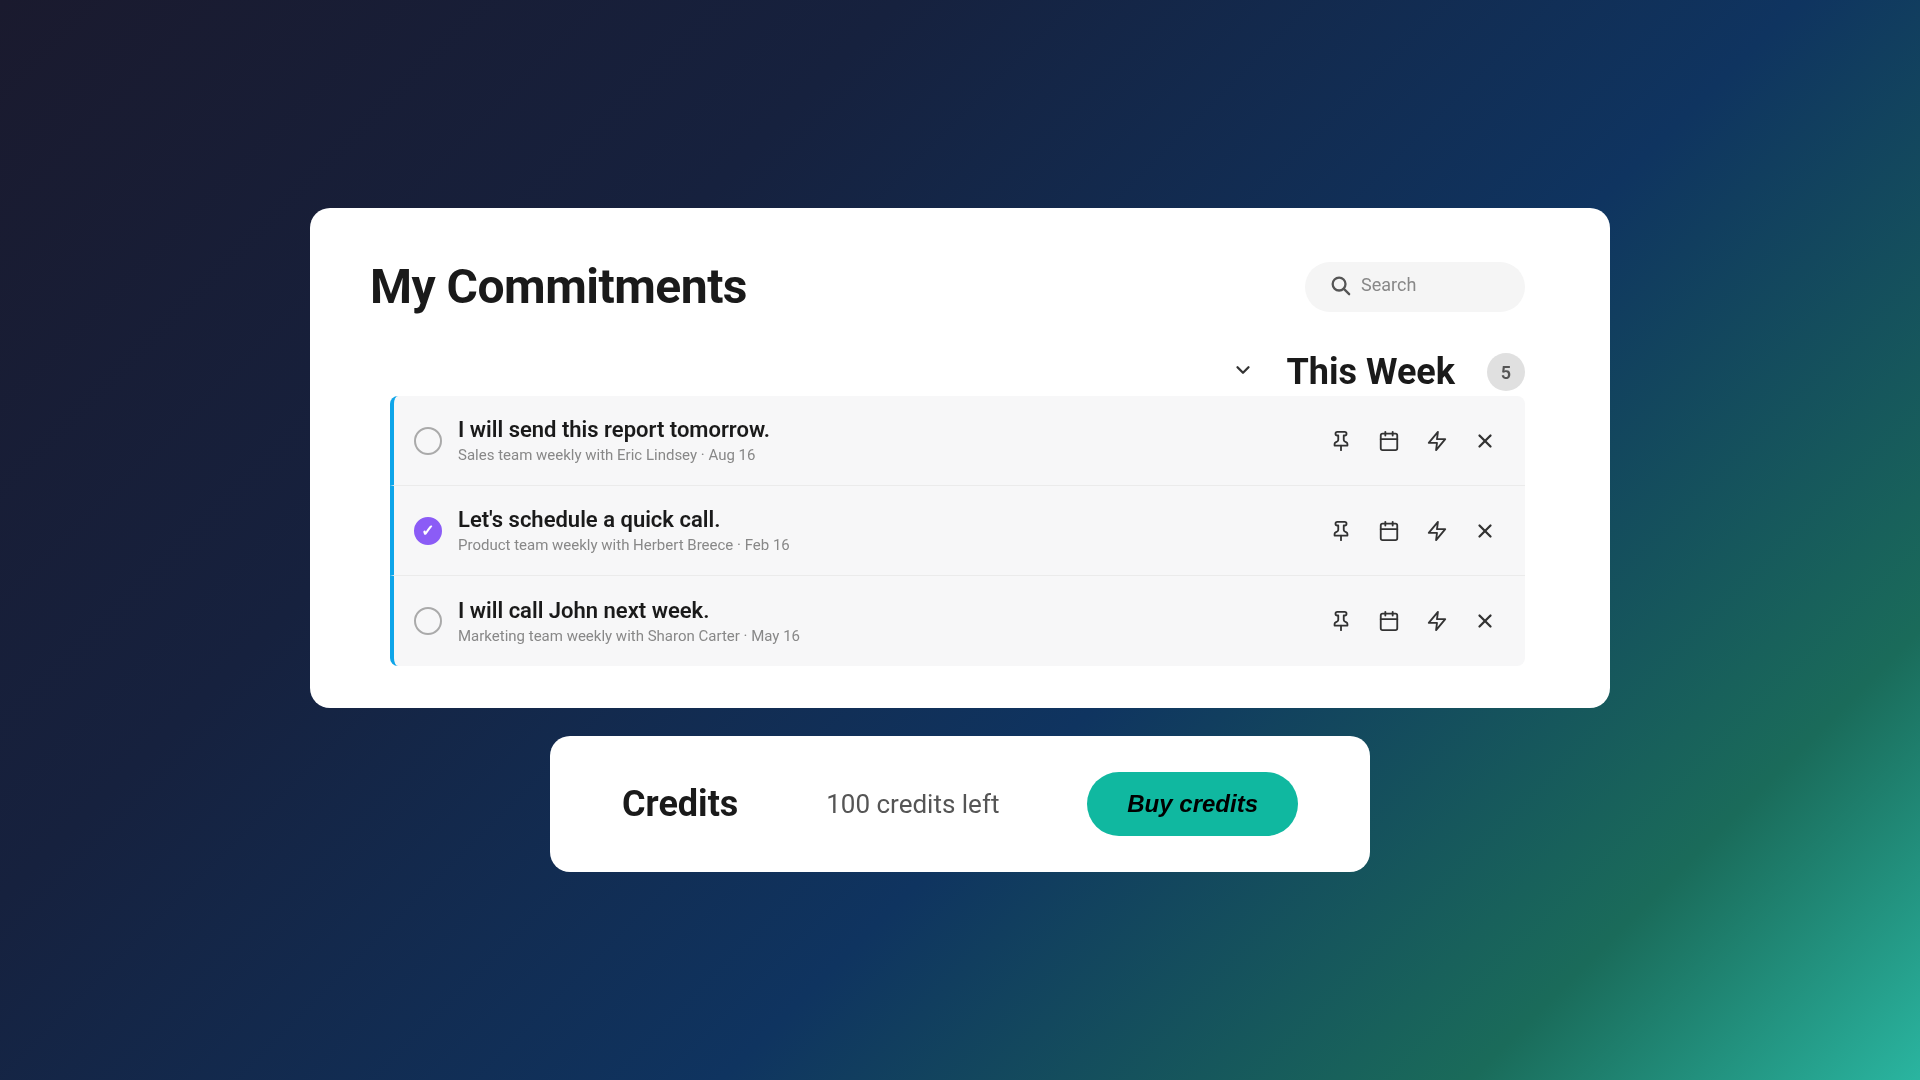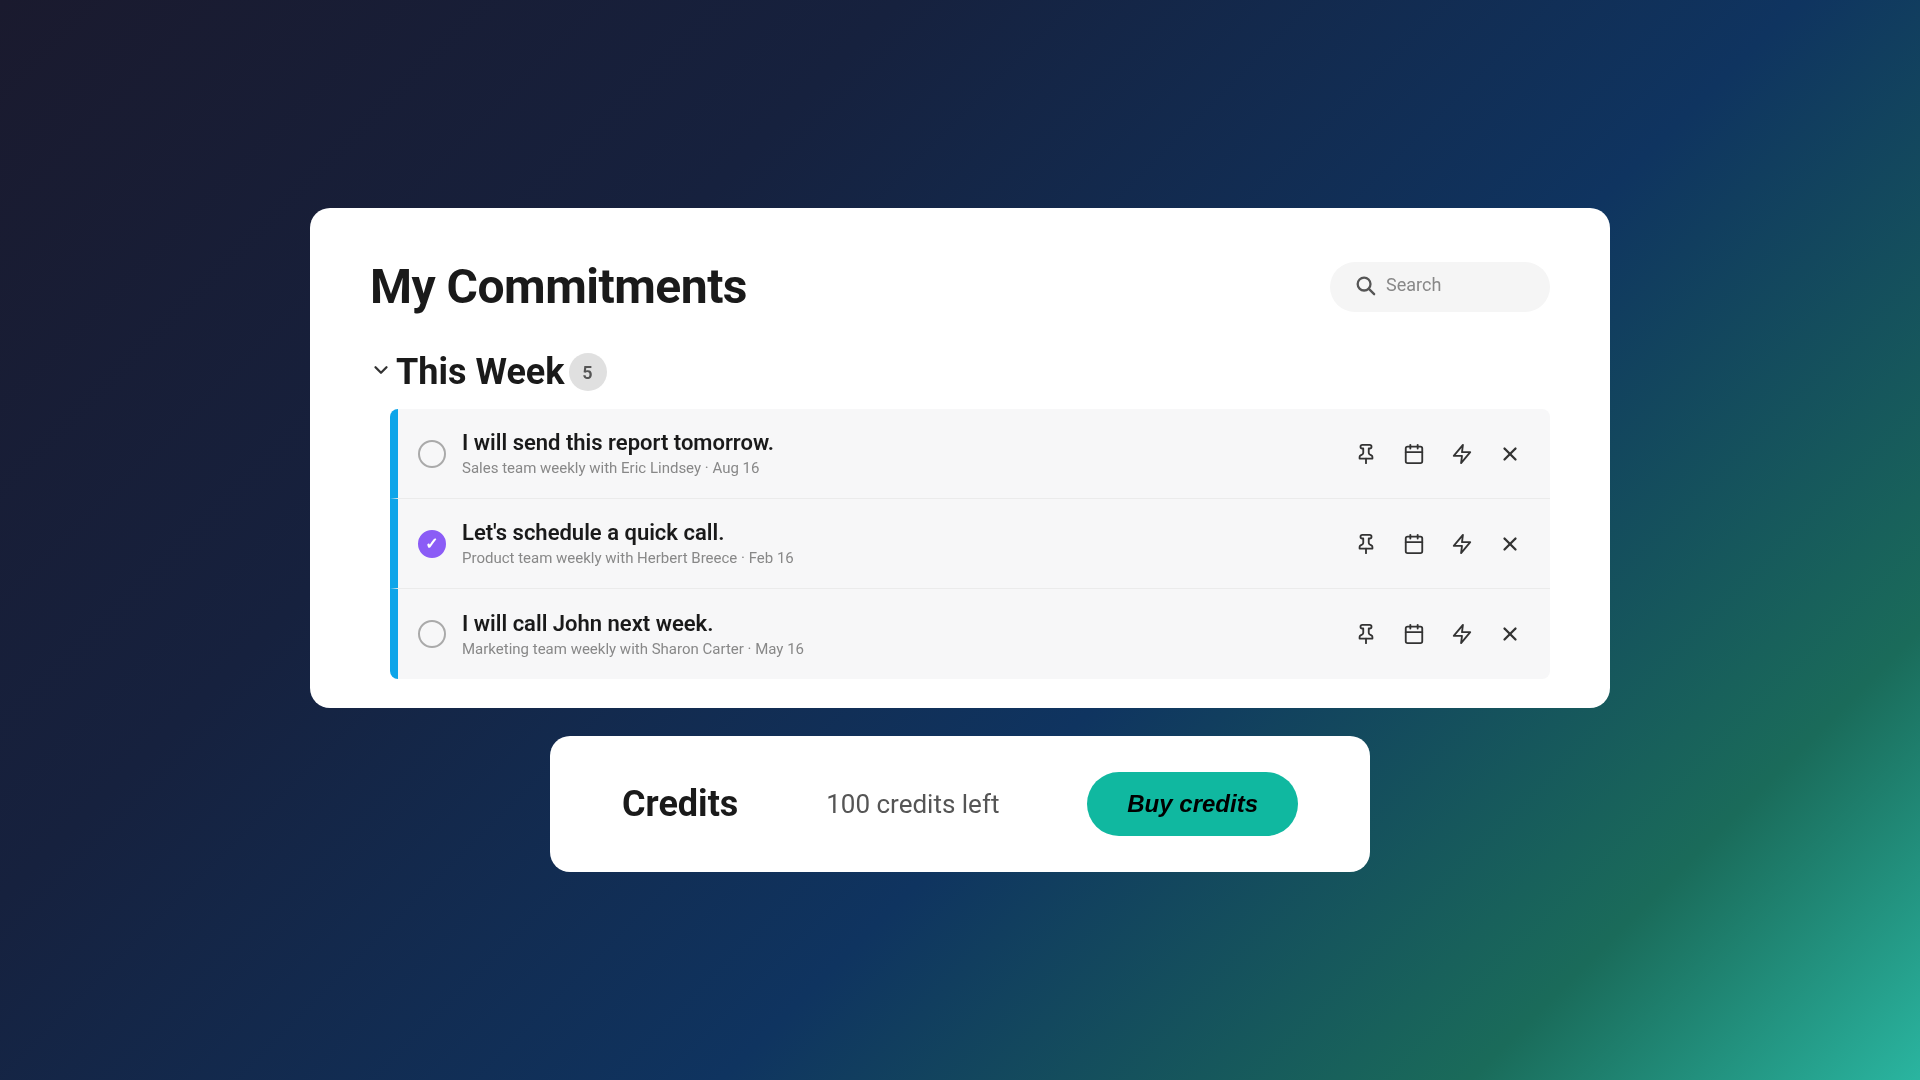--- a/index.html
+++ b/index.html
@@ -20,21 +20,21 @@
       flex-direction: column;
       align-items: center;
       gap: 28px;
       width: 1300px;
     }
 
     
     .commitments-card {
       background: #ffffff;
       border-radius: 20px;
-      padding: 50px 60px 0 60px;
+      padding: 50px 85px 0 60px;
       width: 100%;
       min-height: 500px;
       overflow: hidden;
     }
 
     .card-header {
       display: flex;
       align-items: center;
       justify-content: space-between;
       margin-bottom: 36px;
@@ -66,23 +66,24 @@
     .search-placeholder {
       font-size: 18px;
       color: #888;
       font-weight: 400;
     }
 
     
     .section-header {
       display: flex;
       align-items: center;
-      gap: 4px;
-      margin-bottom: 16px;
+      gap: 32px;
+      margin-bottom: 3px;
       cursor: pointer;
+      justify-content: flex-end;
     }
 
     .chevron-icon {
       font-size: 20px;
       color: #333;
     }
 
     .section-title {
       font-size: 36px;
       font-weight: 700;
@@ -109,21 +110,21 @@
       margin-left: 20px;
     }
 
     .commitment-item {
       display: flex;
       align-items: center;
       justify-content: space-between;
       background: #f7f7f8;
       border-radius: 0;
       padding: 18px 20px;
-      border-left: 8px solid #0ea5e9;
+      border-left: 4px solid #0ea5e9;
       border-bottom: 1px solid #ebebeb;
       min-height: 90px;
     }
 
     .commitment-item:first-child {
       border-radius: 8px 8px 0 0;
     }
 
     .commitment-item:last-child {
       border-radius: 0 0 8px 8px;

